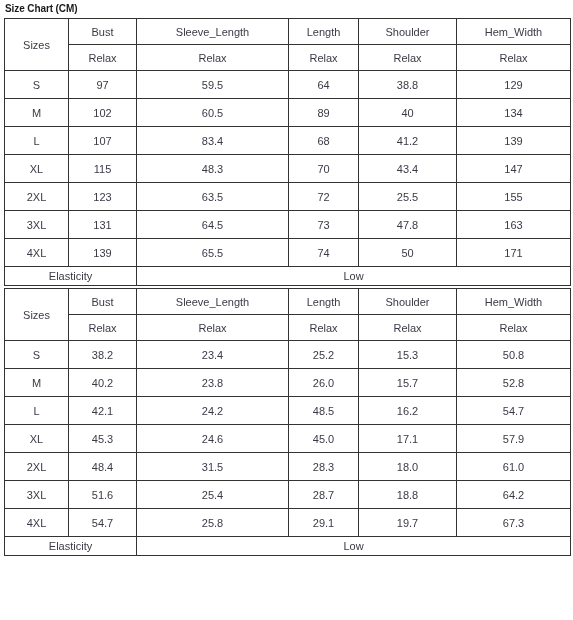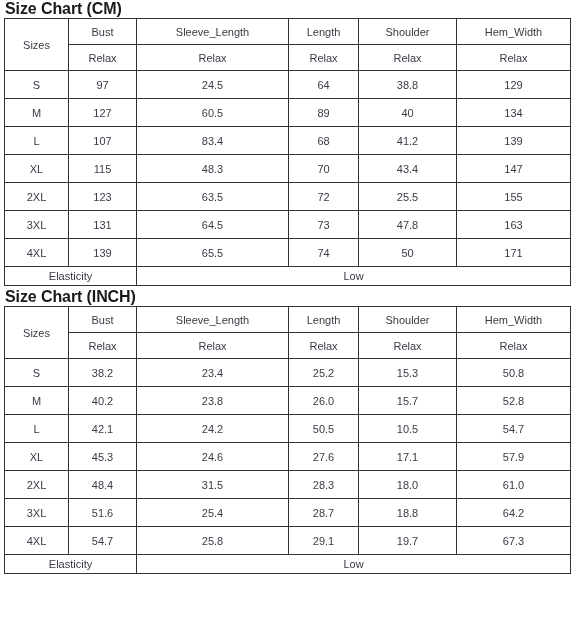--- a/index.html
+++ b/index.html
@@ -14,21 +14,21 @@
     color: #333333;
     overflow: hidden;
   }
   .page {
     width: 573px;
     box-sizing: border-box;
     padding: 0 3px;
   }
   .chart-title {
     font-family: "Liberation Sans", sans-serif;
-    font-size: 16px;
+    font-size: 10px;
     font-weight: bold;
     color: #1a1a1a;
     line-height: 16px;
     padding: 1px 0 1px 2px;
     letter-spacing: -0.1px;
   }
   table.size-table {
     border-collapse: collapse;
     table-layout: fixed;
     width: 566px;
@@ -94,28 +94,28 @@
         <td class="hdr">Relax</td>
         <td class="hdr">Relax</td>
         <td class="hdr">Relax</td>
         <td class="hdr">Relax</td>
         <td class="hdr">Relax</td>
       </tr>
 
       <tr>
         <td>S</td>
         <td>97</td>
-        <td>24.5</td>
+        <td>59.5</td>
         <td>64</td>
         <td>38.8</td>
         <td>129</td>
       </tr>
       <tr>
         <td>M</td>
-        <td>127</td>
+        <td>102</td>
         <td>60.5</td>
         <td>89</td>
         <td>40</td>
         <td>134</td>
       </tr>
       <tr>
         <td>L</td>
         <td>107</td>
         <td>83.4</td>
         <td>68</td>
@@ -157,21 +157,20 @@
 
       <tr>
         <td class="elasticity" colspan="2">Elasticity</td>
         <td class="elasticity" colspan="4">Low</td>
       </tr>
     </tbody>
   </table>
 
   <div class="spacer-after-table"></div>
 
-  <div class="chart-title">Size Chart (INCH)</div>
 
   <table class="size-table">
     <colgroup>
       <col class="c-sizes">
         <col class="c-bust">
         <col class="c-sleeve">
       <col class="c-length">
         <col class="c-shoulder">
         <col class="c-hem">
     </colgroup>
@@ -205,29 +204,29 @@
         <td>40.2</td>
         <td>23.8</td>
         <td>26.0</td>
         <td>15.7</td>
         <td>52.8</td>
       </tr>
       <tr>
         <td>L</td>
         <td>42.1</td>
         <td>24.2</td>
-        <td>50.5</td>
-        <td>10.5</td>
+        <td>48.5</td>
+        <td>16.2</td>
         <td>54.7</td>
       </tr>
       <tr>
         <td>XL</td>
         <td>45.3</td>
         <td>24.6</td>
-        <td>27.6</td>
+        <td>45.0</td>
         <td>17.1</td>
         <td>57.9</td>
       </tr>
       <tr>
         <td>2XL</td>
         <td>48.4</td>
         <td>31.5</td>
         <td>28.3</td>
         <td>18.0</td>
         <td>61.0</td>

